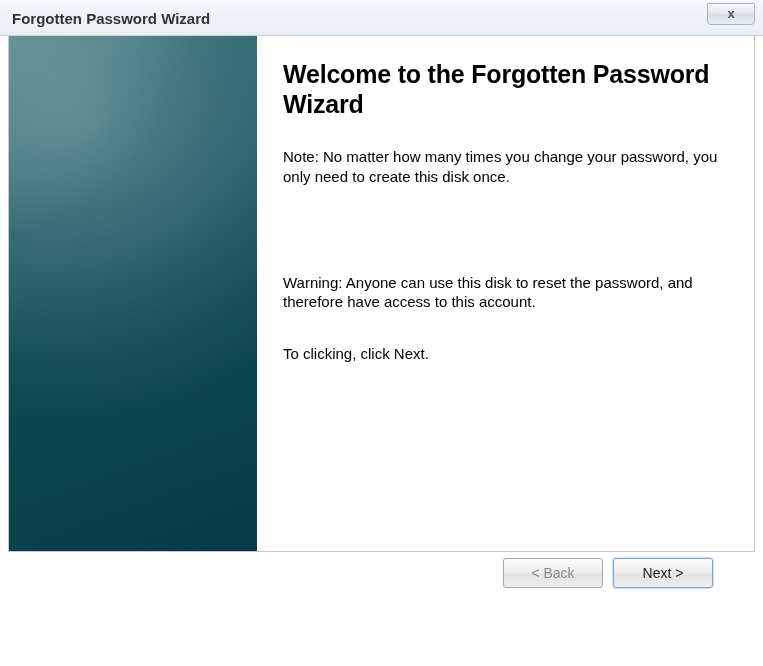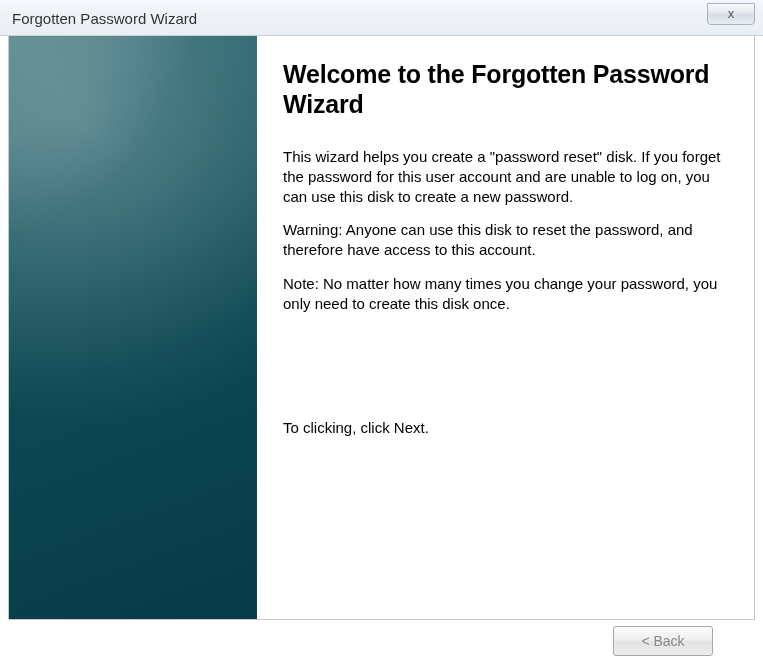--- a/index.html
+++ b/index.html
@@ -23,20 +23,21 @@
     .titlebar {
       height: 36px;
       background: linear-gradient(to bottom, #f4f7fb 0%, #e9eef5 100%);
       border-bottom: 1px solid #d0d0d0;
       display: flex;
       align-items: center;
       justify-content: space-between;
       padding: 0 8px 0 12px;
       font-size: 15px;
       color: #333;
+      font-weight: bold;
     }
     .titlebar .title-text {
       padding-top: 2px;
     }
     .close-btn {
       width: 48px;
       height: 22px;
       border: 1px solid #a9b3c0;
       border-radius: 0 0 4px 4px;
       background: linear-gradient(to bottom, #f7f9fc 0%, #e3e8ef 45%, #d6dde6 55%, #e9eef4 100%);
@@ -44,21 +45,21 @@
       align-items: center;
       justify-content: center;
       font-size: 13px;
       color: #555;
       cursor: pointer;
       margin-top: -8px;
       font-family: Arial, sans-serif;
     }
     .content-wrap {
       display: flex;
-      height: 584px;
+      height: 516px;
       border: 1px solid #c8c8c8;
       border-top: none;
       margin: 0 8px;
       background: #fff;
     }
     .side-panel {
       width: 248px;
       height: 100%;
       background:
         radial-gradient(ellipse 420px 480px at -40px -60px,
@@ -151,29 +152,29 @@
       <span>x</span>
     </div>
   </div>
 
   <div class="content-wrap">
     <div class="side-panel"></div>
 
     <div class="main-panel">
       <div class="heading">Welcome to the Forgotten Password Wizard</div>
 
-      <div class="para">This wizard helps you create a "password reset" disk. If you forget the password for this user account and are unable to log on, you can use this disk to create a new password.</div>
+
+      <div class="para gap-lg">Note: No matter how many times you change your password, you only need to create this disk once.</div>
 
       <div class="para">Warning: Anyone can use this disk to reset the password, and therefore have access to this account.</div>
-
-      <div class="para gap-lg">Note: No matter how many times you change your password, you only need to create this disk once.</div>
 
 
       <div class="para" style="margin-top:18px;">To clicking, click Next.</div>
     </div>
   </div>
 
   <div class="footer">
     <button class="btn disabled">&lt; Back</button>
+    <button class="btn primary">Next &gt;</button>
     <span class="btn-gap"></span>
   </div>
 
 </div>
 
 </body></html>

